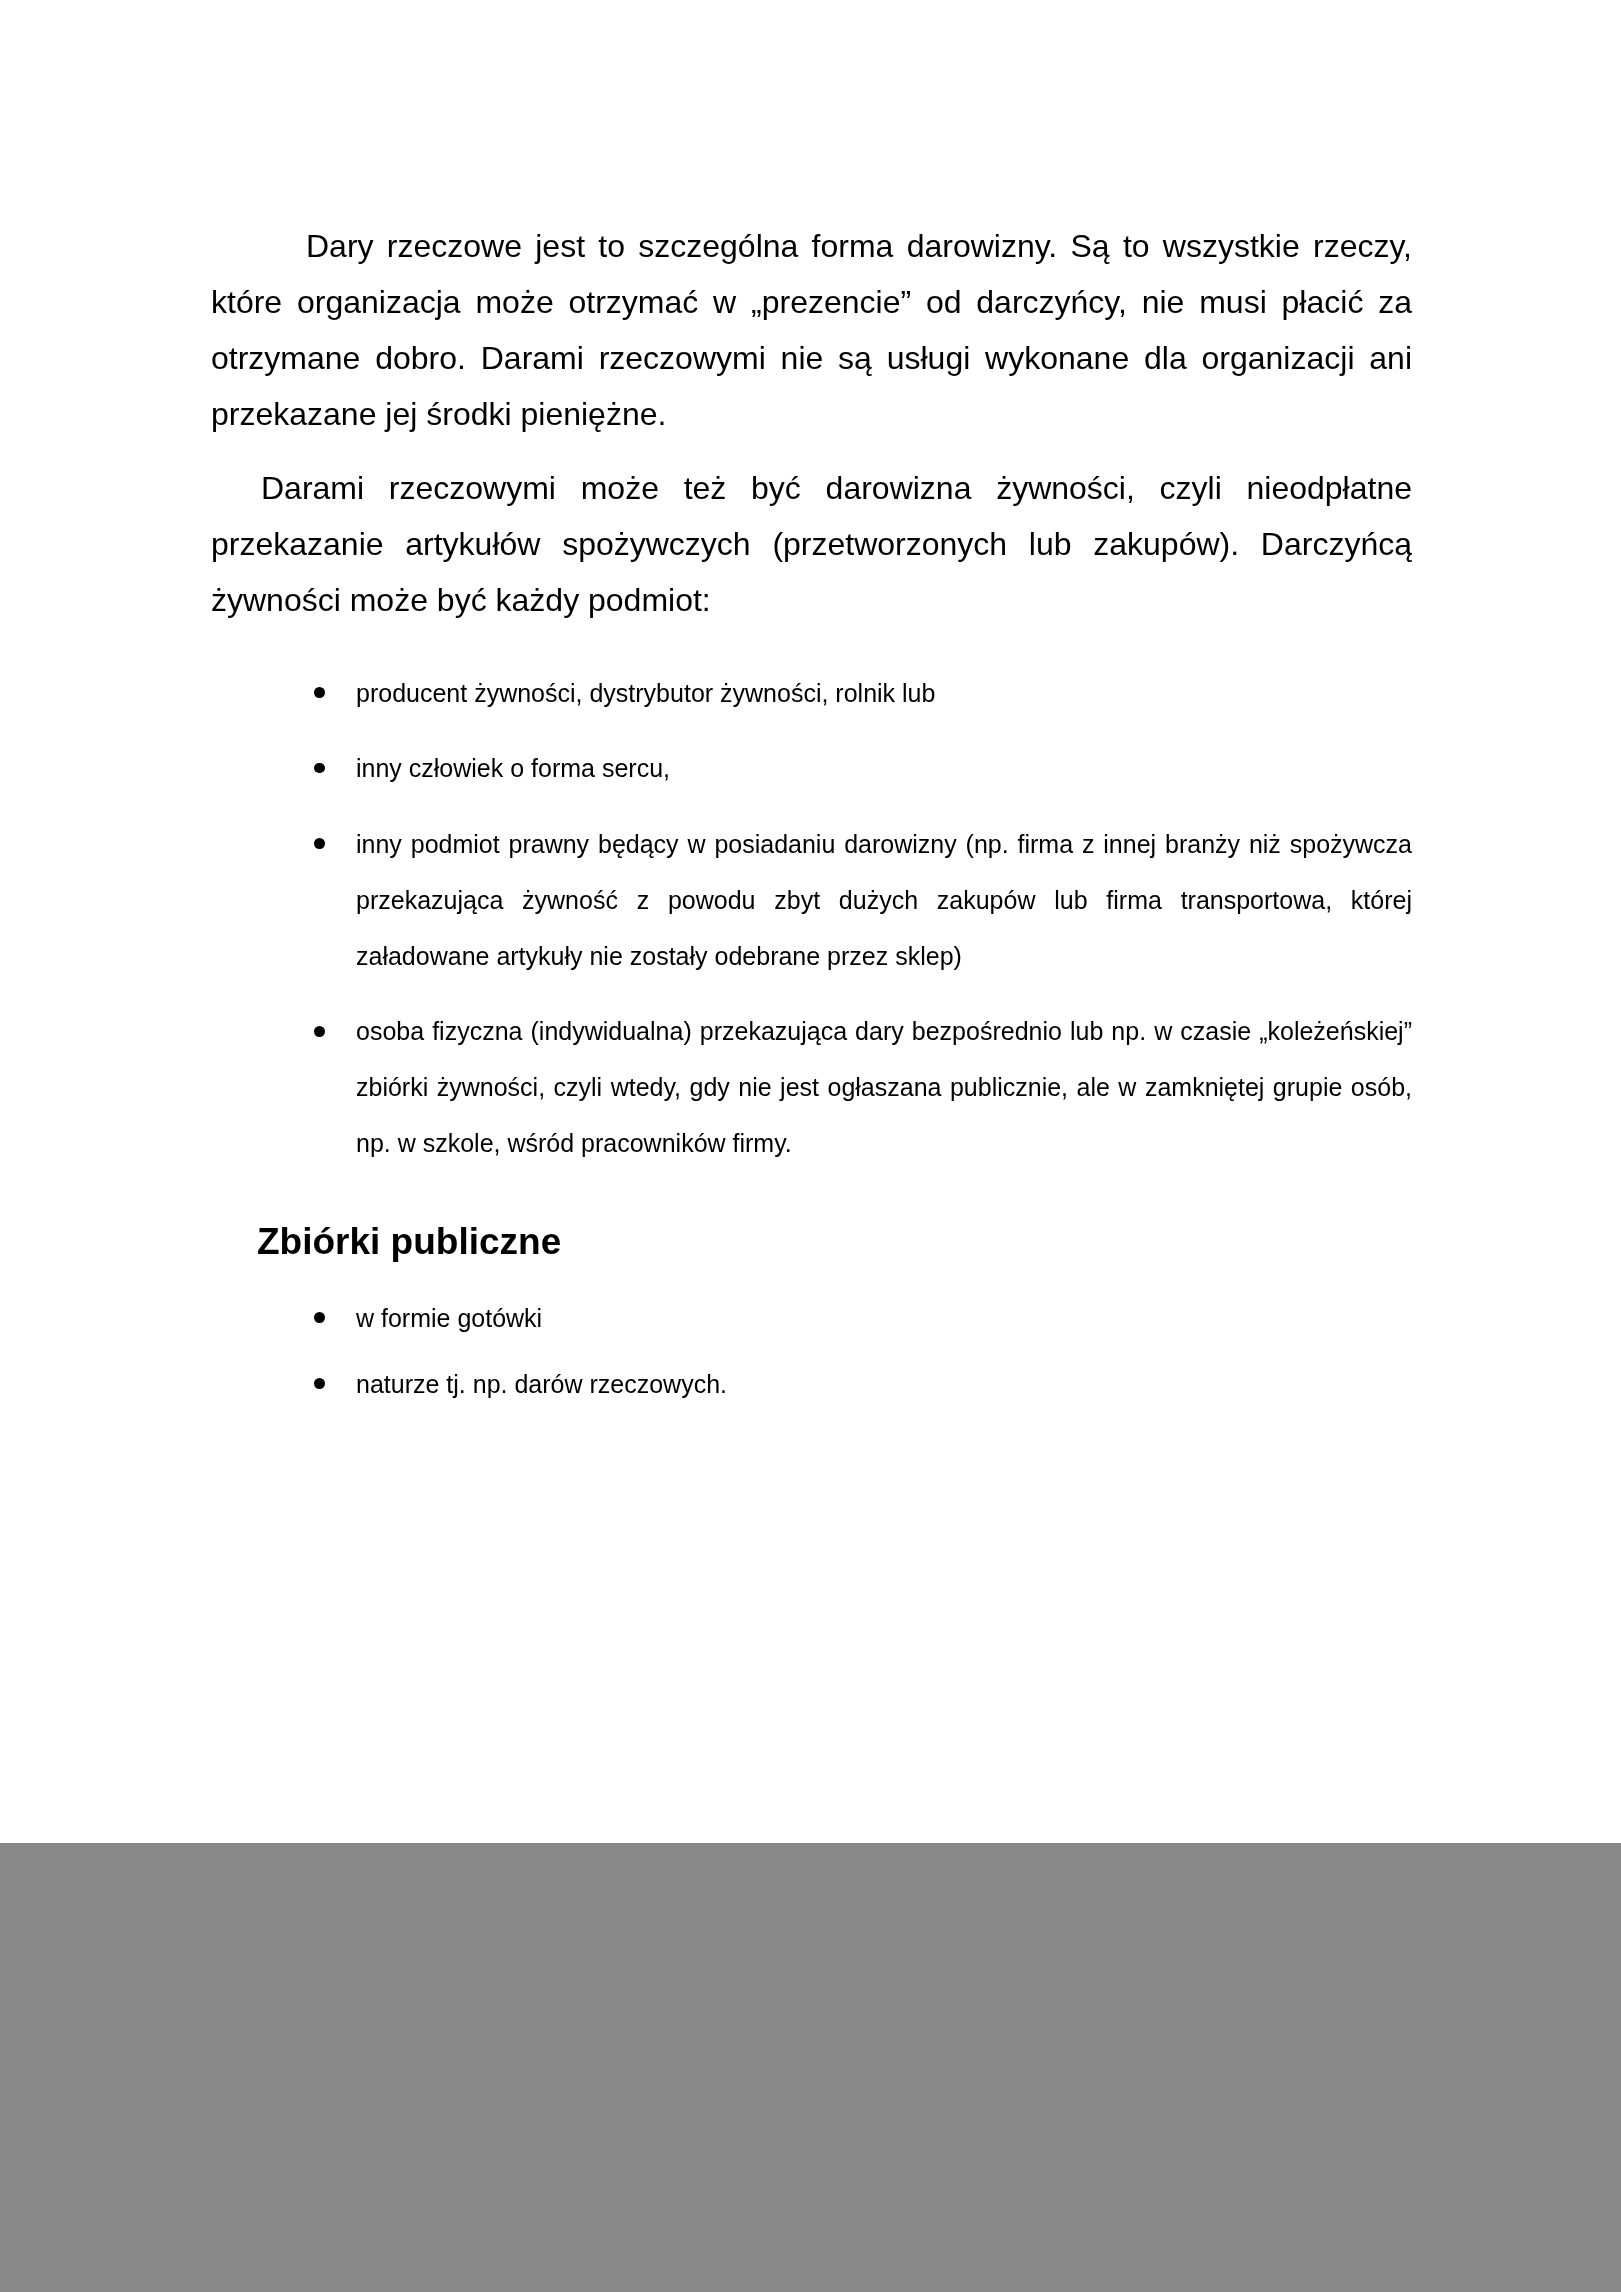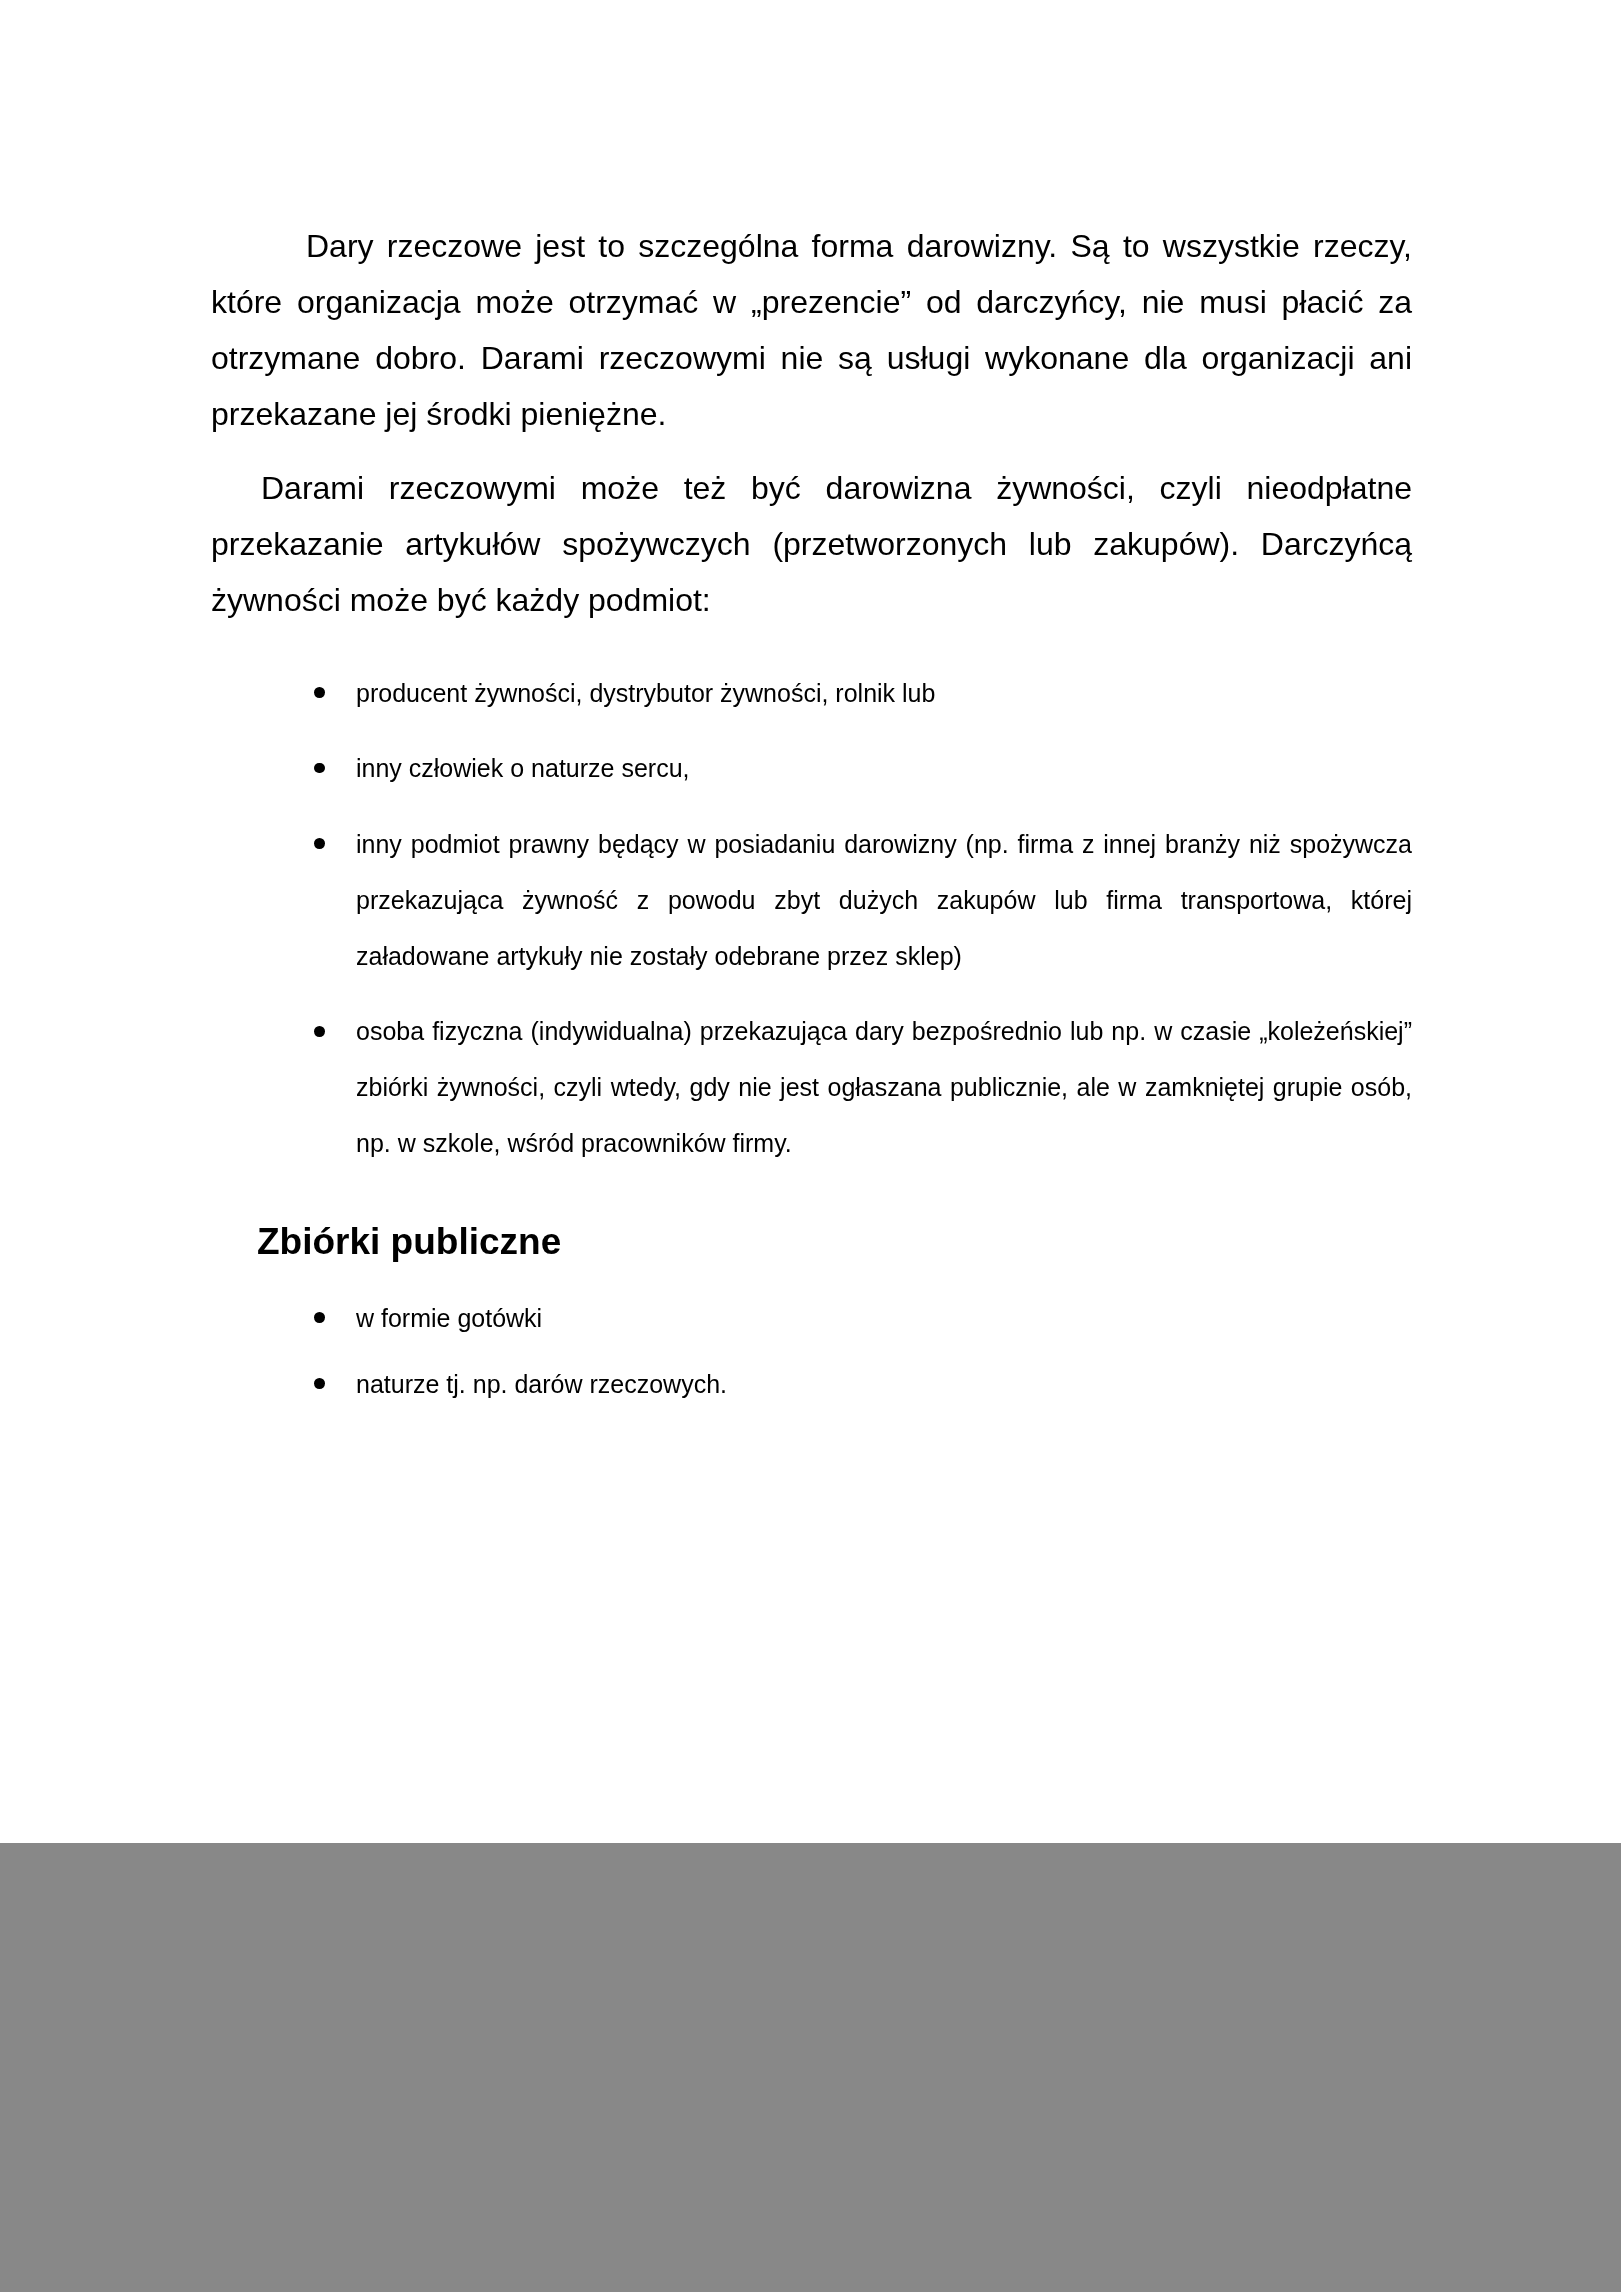--- a/index.html
+++ b/index.html
@@ -106,21 +106,21 @@
 
 <div class="page">
 
   <div class="content">
     <p class="para para-dary">Dary rzeczowe jest to szczególna forma darowizny. Są to wszystkie rzeczy, które organizacja może otrzymać w „prezencie” od darczyńcy, nie musi płacić za otrzymane dobro. Darami rzeczowymi nie są usługi wykonane dla organizacji ani przekazane jej środki pieniężne.</p>
 
     <p class="para para-zywnosc">Darami rzeczowymi może też być darowizna żywności, czyli nieodpłatne przekazanie artykułów spożywczych (przetworzonych lub zakupów). Darczyńcą żywności może być każdy podmiot:</p>
 
     <ul class="doc-list list-donors">
       <li>producent żywności, dystrybutor żywności, rolnik lub</li>
-      <li>inny człowiek o naturze sercu,</li>
+      <li>inny człowiek o forma sercu,</li>
       <li>inny podmiot prawny będący w posiadaniu darowizny (np. firma z innej branży niż spożywcza przekazująca żywność z powodu zbyt dużych zakupów lub firma transportowa, której załadowane artykuły nie zostały odebrane przez sklep)</li>
       <li>osoba fizyczna (indywidualna) przekazująca dary bezpośrednio lub np. w czasie „koleżeńskiej” zbiórki żywności, czyli wtedy, gdy nie jest ogłaszana publicznie, ale w zamkniętej grupie osób, np. w szkole, wśród pracowników firmy.</li>
     </ul>
 
     <h2 class="section-heading">Zbiórki publiczne</h2>
 
 
     <ul class="doc-list list-forms">
       <li>w formie gotówki</li>
       <li>naturze tj. np. darów rzeczowych.</li>

